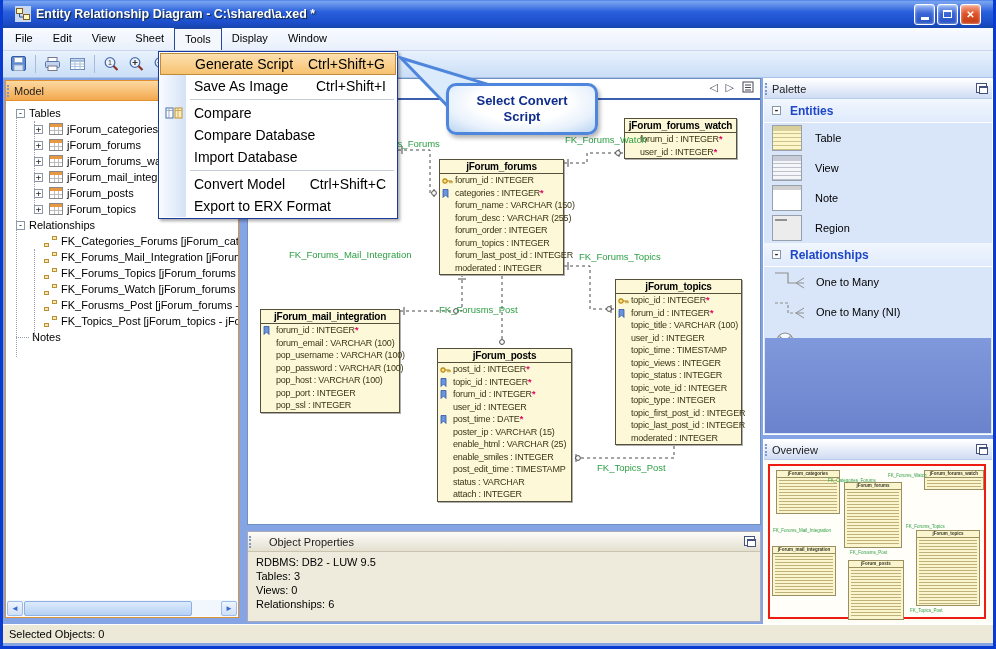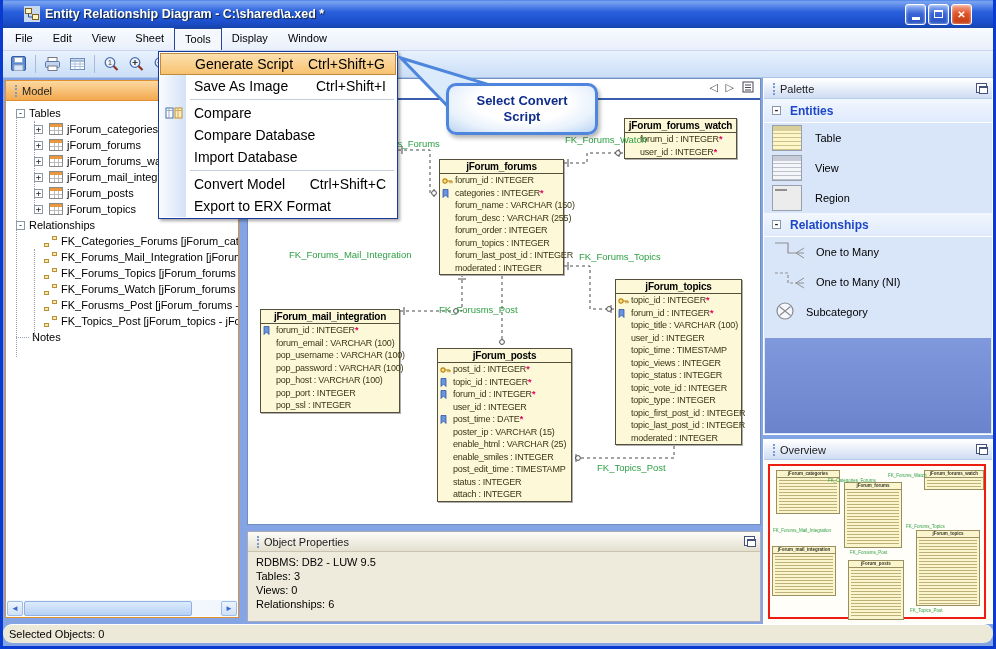--- a/index.html
+++ b/index.html
@@ -2,21 +2,21 @@
 <html><head>
 <meta charset="utf-8">
 <style>
   html,body{margin:0;padding:0;background:#d4d0c8;}
   *{box-sizing:border-box;}
   #app{position:relative;width:996px;height:649px;font-family:"Liberation Sans",sans-serif;
        background:#84a4e4;border:3px solid #0a3bd0;border-top:none;overflow:hidden;}
   
   .titlebar{position:absolute;left:0;top:0;width:990px;height:28px;
     background:linear-gradient(180deg,#4a80e8 0%,#7aa4f0 6%,#2a60dc 42%,#1c4ecb 80%,#1545ae 100%);
-    display:flex;align-items:center;padding:0 21px;color:#fff;}
+    display:flex;align-items:center;padding:0 12px;color:#fff;}
   .titletext{font-weight:bold;font-size:12.5px;margin-left:5px;flex:1;text-shadow:1px 1px 1px #123;white-space:nowrap;overflow:hidden;}
   .appicon{width:16px;height:16px;display:inline-block;}
   .wbtns{display:flex;gap:2px;}
   .wbtn{width:21px;height:21px;border-radius:3px;border:1px solid #fff;position:relative;cursor:default;
     background:linear-gradient(#9ab8f4,#3a66d8 45%,#2450c0);box-shadow:inset 0 0 3px rgba(255,255,255,.7);
     color:#fff;font-size:10px;font-weight:bold;display:flex;align-items:center;justify-content:center;}
   .wbtn.close{background:linear-gradient(#f4a890,#e0542a 45%,#c03a12);}
   .wbtn .minbar{width:8px;height:3px;background:#fff;margin-top:9px;}
   .wbtn .maxbox{width:9px;height:8px;border:1px solid #fff;border-top:2px solid #fff;}
   
@@ -24,21 +24,21 @@
     border-bottom:1px solid #c9d8ef;display:flex;align-items:stretch;font-size:11px;padding-left:2px;}
   .mi{padding:4px 10px 0 10px;color:#000;}
   .mi.open{border:1px solid #26479e;border-bottom:none;background:#f4f8fd;}
   
   .toolbar{position:absolute;left:0;top:51px;width:990px;height:27px;
     background:linear-gradient(#e9f2fd,#cadef7);border-bottom:1px solid #a9c4e8;
     display:flex;align-items:center;padding-left:4px;gap:2px;}
   .tbtn{width:23px;height:22px;display:flex;align-items:center;justify-content:center;border-radius:2px;}
   .tsep{width:1px;height:18px;background:#a8bcd8;margin:0 3px;}
   
-  .panel-h{height:20px;display:flex;align-items:center;padding:0 8px;font-size:11px;color:#1c1c1c;position:relative;}
+  .panel-h{height:20px;display:flex;align-items:center;padding:0 0;font-size:11px;color:#1c1c1c;position:relative;}
   .grip{width:3px;height:12px;margin:0 4px 0 1px;border-left:2px dotted #7a9ad0;}
   .flicon{position:absolute;right:5px;top:4px;width:11px;height:10px;border:1px solid #44517a;background:#fff;}
   .flicon i{position:absolute;left:2px;top:2px;width:9px;height:8px;border:1px solid #44517a;border-top:2px solid #44517a;background:#fff;display:block;}
   
   #left-panel{position:absolute;left:2px;top:80px;width:234px;height:538px;background:#fff;
     border:1px solid #e09030;z-index:5;}
   #left-panel .panel-h{background:linear-gradient(#fdd9a2,#f3a94e);border-bottom:1px solid #e09030;font-weight:normal;}
   .tree{position:absolute;left:0;top:20px;right:0;bottom:18px;overflow:hidden;font-size:11px;padding:4px 0 0 4px;}
   .trow{display:flex;align-items:center;height:16px;white-space:nowrap;overflow:hidden;}
   .pm{flex:0 0 9px;width:9px;height:9px;border:1px solid #8898a8;background:#fff;font-size:9px;line-height:7px;
@@ -69,21 +69,21 @@
   .ent{position:absolute;background:#fdf9d8;border:1px solid #55503c;box-shadow:1px 1px 0 rgba(110,110,110,.55);
        font-size:9px;color:#3b3513;letter-spacing:-.2px;}
   .ent-h{font-weight:bold;font-size:10px;color:#000;text-align:center;border-bottom:1px solid #55503c;
          padding:1px 2px;white-space:nowrap;overflow:hidden;}
   .ent-r{position:relative;height:12.5px;line-height:12.5px;padding:0 2px 0 15px;white-space:nowrap;}
   .ent-r .ric{position:absolute;left:2px;top:2px;}
   .star{color:#e00060;font-weight:bold;}
   .fklab{position:absolute;font-size:9.5px;color:#2fa045;white-space:nowrap;}
   
   #objprops{position:absolute;left:244px;top:531px;width:514px;height:91px;background:#eeebdc;border:1px solid #aab;z-index:1;}
-  #objprops .panel-h{background:linear-gradient(#fdfcf8,#e3e0d0);border-bottom:1px solid #c8c4b0;}
+  #objprops .panel-h{background:linear-gradient(#fdfcf8,#e3e0d0);border-bottom:1px solid #c8c4b0;gap:13px;}
   #objlines{padding:4px 8px;font-size:11px;color:#000;}
   #objlines div{margin-bottom:2px;}
   
   #palette{position:absolute;left:760px;top:78px;width:230px;height:357px;background:#d9e6fa;border:1px solid #fff;z-index:1;}
   #palette .panel-h,#overview .panel-h{background:linear-gradient(#ffffff,#cfdcf3);border-bottom:1px solid #b8cdec;}
   .psec-h{height:24px;display:flex;align-items:center;padding-left:8px;background:linear-gradient(#f2f7fe,#dfeafc);
           border-bottom:1px solid #fff;font-size:12px;font-weight:bold;color:#1e47c8;}
   .psec-h .pm{margin-right:9px;}
   .pitem{height:30px;display:flex;align-items:center;padding-left:8px;font-size:11px;color:#000;}
   .pthumb{width:30px;height:26px;border:1px solid #98a0ac;margin-right:13px;flex:0 0 30px;}
@@ -98,21 +98,21 @@
   #ovbody{position:absolute;left:0;top:20px;right:0;bottom:0;background:#fdfdf6;}
   #ovbox{position:absolute;left:4px;top:4px;width:218px;height:155px;border:2px solid #ee1c10;background:#fffef8;}
   .mt{position:absolute;background:#fbf5cd;border:1px solid #9a8f60;}
   .mt-h{font-size:4.5px;line-height:6px;font-weight:bold;text-align:center;border-bottom:1px solid #9a8f60;
         white-space:nowrap;overflow:hidden;color:#332;}
   .mt-b{position:absolute;left:2px;right:2px;top:7px;bottom:1px;
         background:repeating-linear-gradient(180deg,transparent 0 2px,rgba(140,120,50,.55) 2px 3px);}
   .ovlab{position:absolute;font-size:4.5px;color:#2fa045;white-space:nowrap;}
   
   #statusbar{position:absolute;left:0;top:624px;width:990px;height:19px;background:#ece9d8;border-top:1px solid #fff;
-             font-size:11px;color:#000;display:flex;align-items:center;padding-left:6px;border-radius:9px;}
+             font-size:11px;color:#000;display:flex;align-items:center;padding-left:6px;}
   
   #dropdown{position:absolute;left:155px;top:51px;width:240px;background:#fff;border:1px solid #1a3a9c;
             box-shadow:2px 2px 3px rgba(0,0,0,.35);z-index:50;padding:1px;}
   .dd-gutter{position:absolute;left:1px;top:1px;bottom:1px;width:26px;background:linear-gradient(90deg,#f8fbff,#d4e2f6);}
   .ditem{position:relative;height:22px;display:flex;align-items:center;font-size:14px;color:#000;z-index:2;}
   .ditem .dlab{margin-left:34px;flex:1;}
   .ditem .dsc{margin-right:10px;}
   .ditem.hl{background:linear-gradient(#fce0ae,#f7c271);border:1px solid #bd8b3e;}
   .ditem .gico{position:absolute;left:5px;top:4px;}
   .dsep{height:1px;background:#c4cdd8;margin:2px 2px 2px 30px;position:relative;z-index:2;}
@@ -412,21 +412,21 @@
                 <path d="M1 0.5h5v8L3.5 6 1 8.5z" fill="#6a94dc" stroke="#2e56a8" stroke-width="0.8"></path>
               </svg></span>forum_id : INTEGER<span class="star">*</span></div>
           <div class="ent-r">user_id : INTEGER</div>
           <div class="ent-r"><span class="ric"><svg width="7" height="9" viewBox="0 0 7 9">
                 <path d="M1 0.5h5v8L3.5 6 1 8.5z" fill="#6a94dc" stroke="#2e56a8" stroke-width="0.8"></path>
               </svg></span>post_time : DATE<span class="star">*</span></div>
           <div class="ent-r">poster_ip : VARCHAR (15)</div>
           <div class="ent-r">enable_html : VARCHAR (25)</div>
           <div class="ent-r">enable_smiles : INTEGER</div>
           <div class="ent-r">post_edit_time : TIMESTAMP</div>
-          <div class="ent-r">status : INTEGER</div>
+          <div class="ent-r">status : VARCHAR</div>
           <div class="ent-r">attach : INTEGER</div>
         </div>
       </div>
     <div id="labmount">
         <span class="fklab" style="left: 91px; top: 59px;">FK_Categories_Forums</span>
         <span class="fklab" style="left: 317px; top: 55px;">FK_Forums_Watch</span>
         <span class="fklab" style="left: 41px; top: 170px;">FK_Forums_Mail_Integration</span>
         <span class="fklab" style="left: 331px; top: 172px;">FK_Forums_Topics</span>
         <span class="fklab" style="left: 191px; top: 225px;">FK_Forusms_Post</span>
         <span class="fklab" style="left: 349px; top: 383px;">FK_Topics_Post</span>
@@ -462,20 +462,24 @@
           <span class="pm">-</span>
           <span>Entities</span>
         </div>
         <div class="pitem">
           <span class="pthumb thumb-table"></span>
           <span>Table</span>
         </div>
         <div class="pitem">
           <span class="pthumb thumb-view"></span>
           <span>View</span>
+        </div>
+        <div class="pitem">
+          <span class="pthumb thumb-note"></span>
+          <span>Note</span>
         </div>
         <div class="pitem">
           <span class="pthumb thumb-region"></span>
           <span>Region</span>
         </div>
         <div class="psec-h">
           <span class="pm">-</span>
           <span>Relationships</span>
         </div>
         <div class="pitem">

